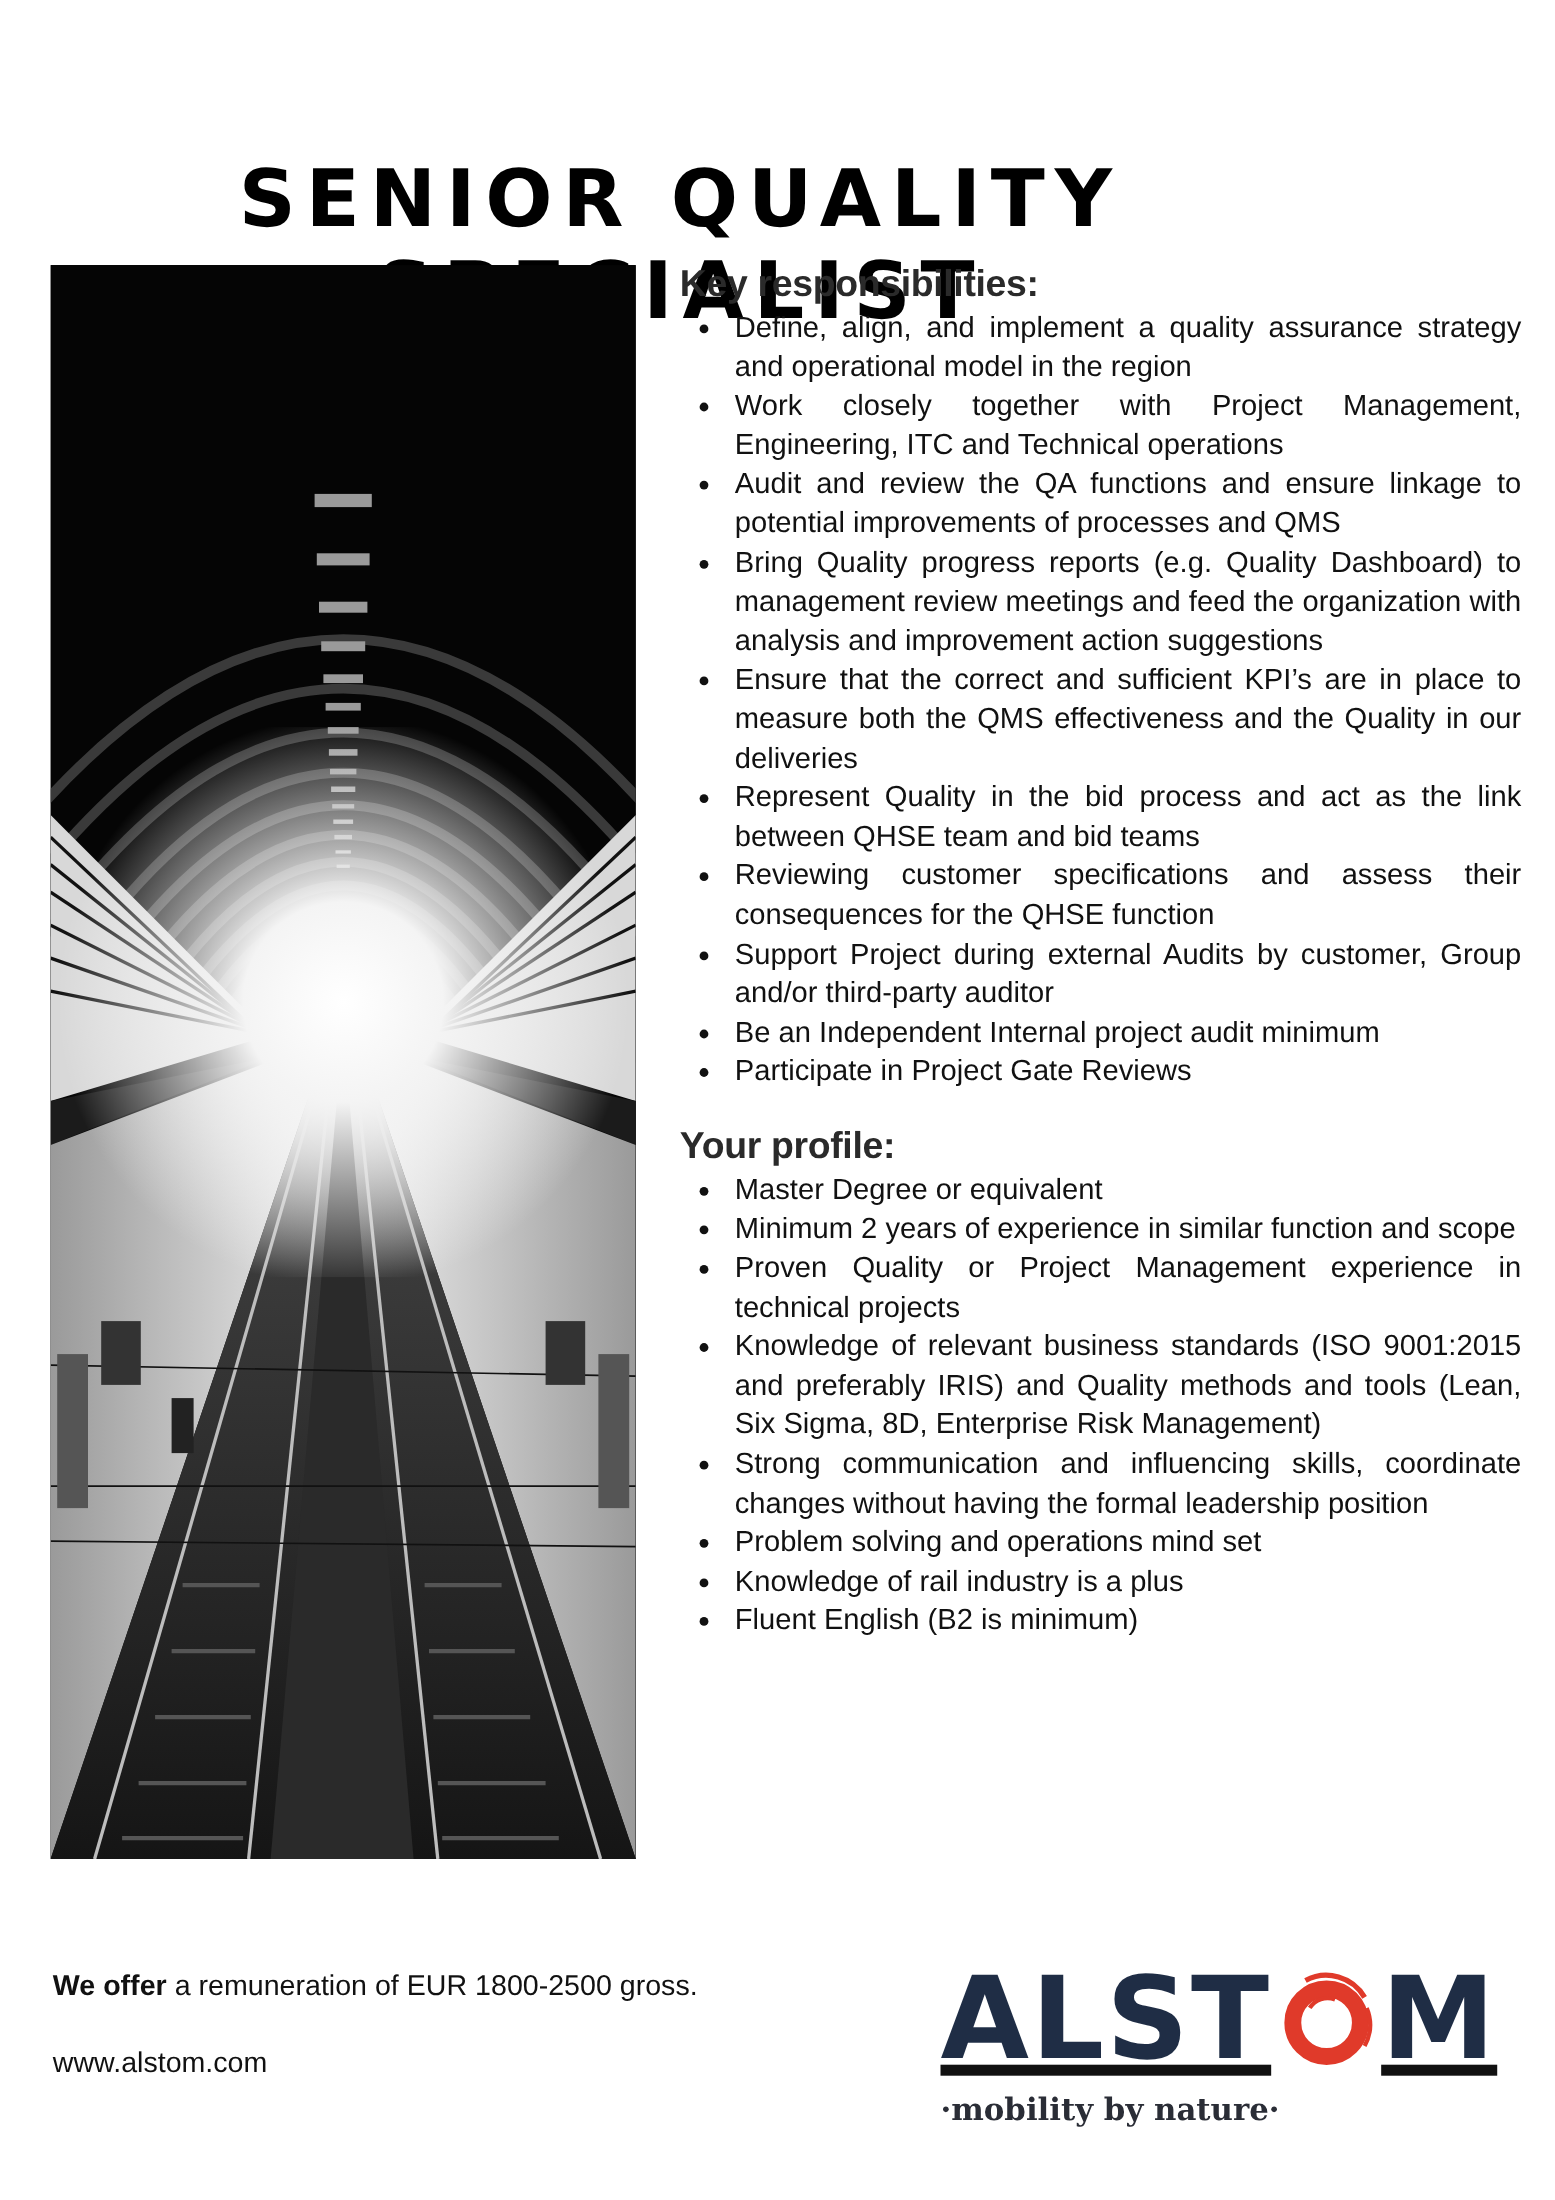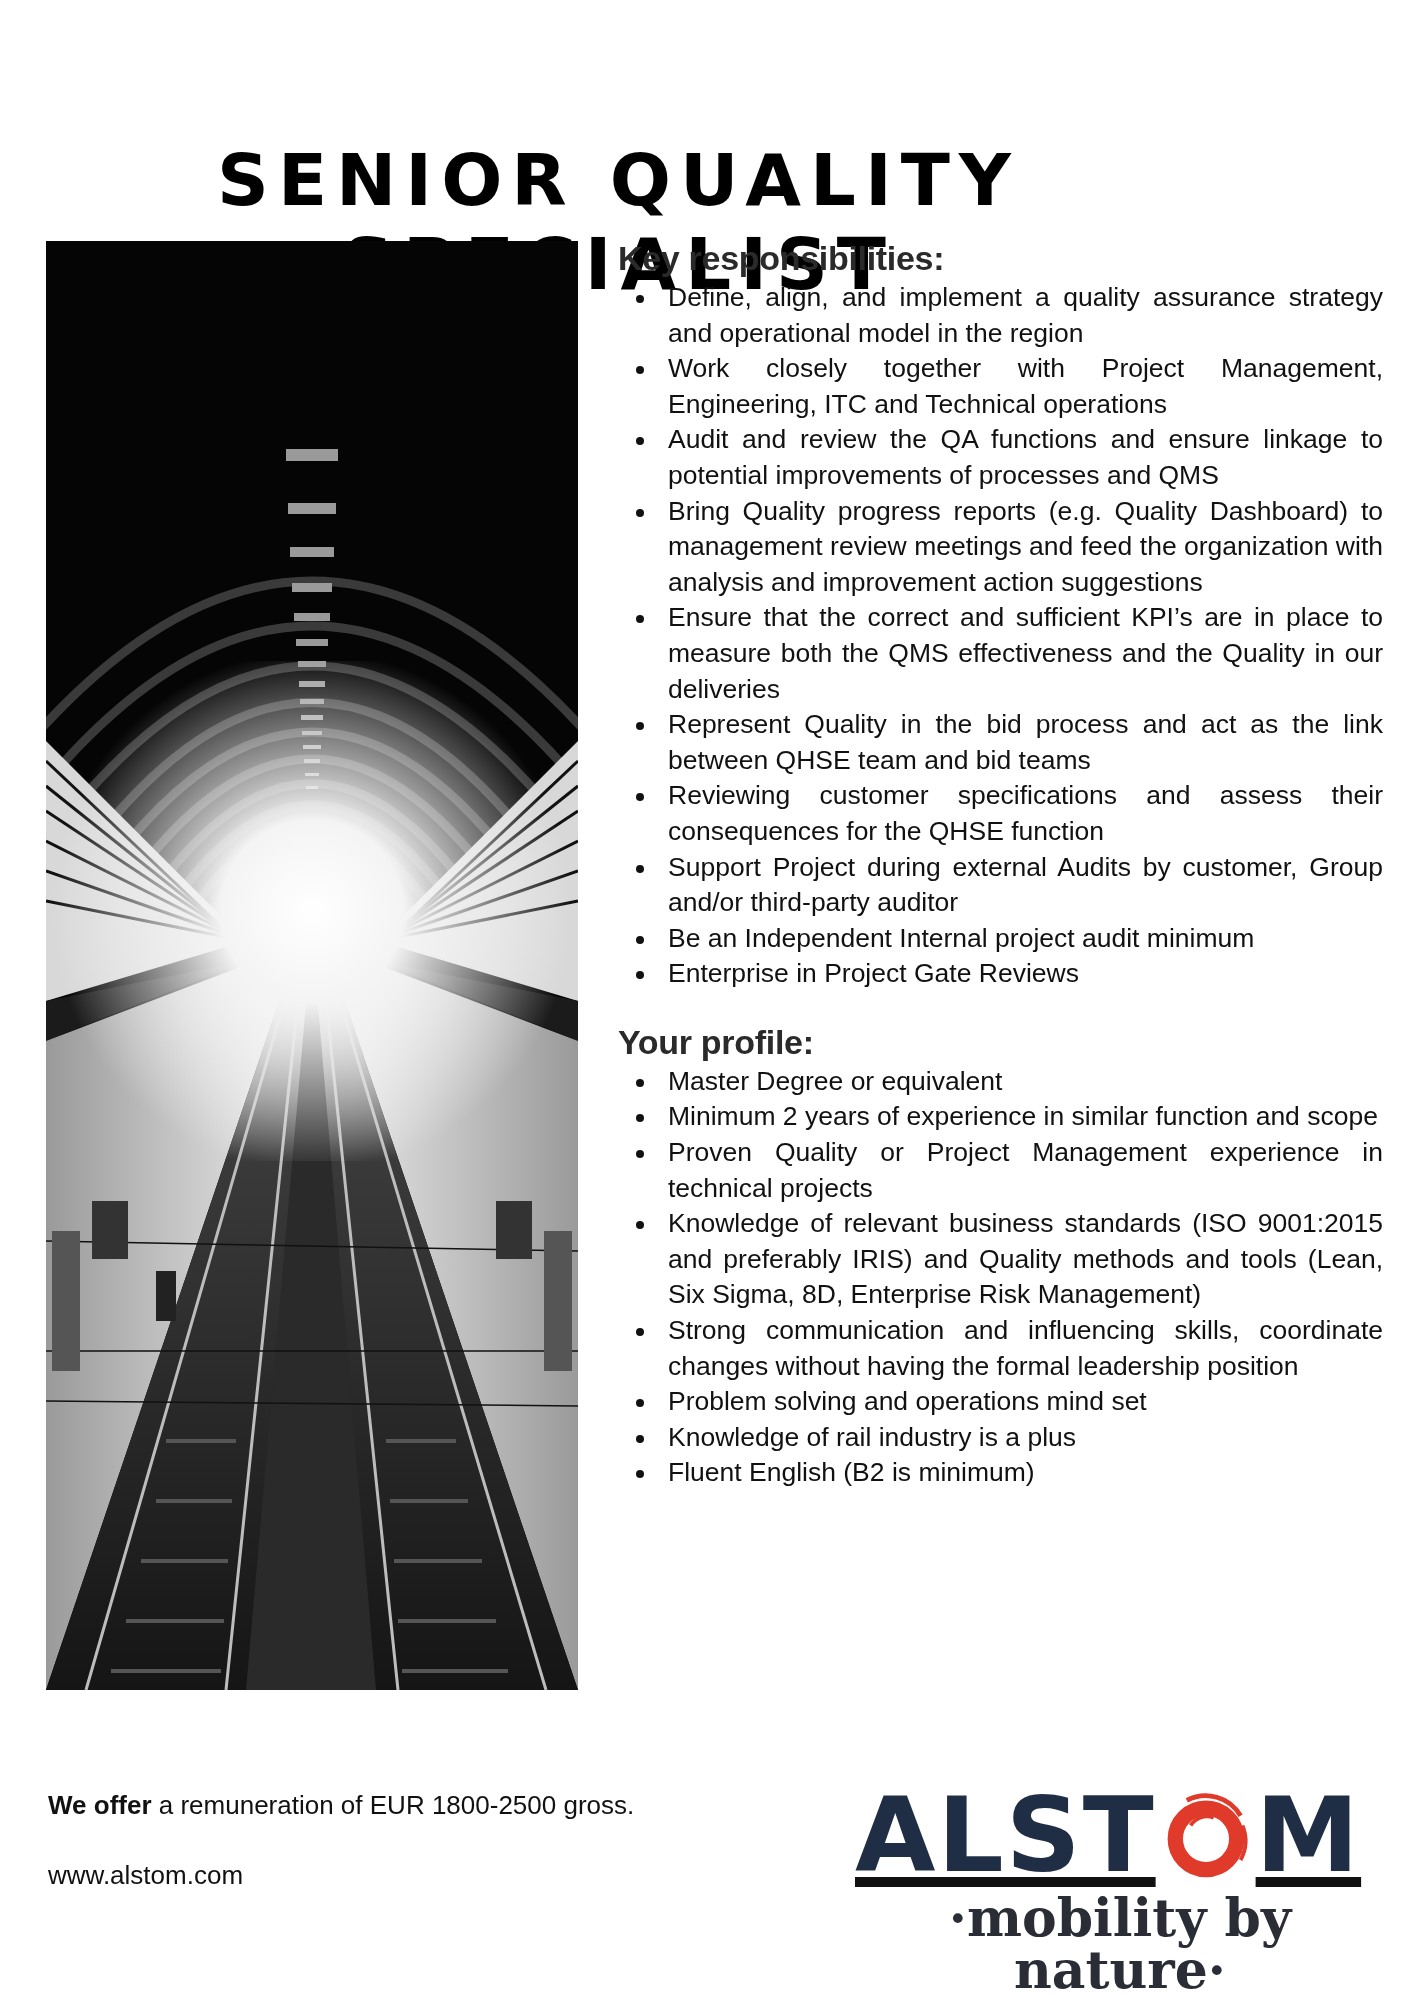--- a/index.html
+++ b/index.html
@@ -129,24 +129,24 @@
     width: 96px;
     height: 96px;
     vertical-align: -6px;
     margin: 0 2px;
   }
   .logo-tagline {
     position: absolute;
     left: 0;
     top: 112px;
     width: 530px;
-    text-align: center;
+    text-align: left;
     font-family: "DejaVu Serif", serif;
     font-weight: bold;
-    font-size: 52px;
+    font-size: 28px;
     color: #2a2d36;
     line-height: 52px;
   }
 </style>
 </head>
 <body>
 
 <h1 class="title">SENIOR QUALITY SPECIALIST</h1>
 
 <div class="photo">
@@ -276,21 +276,21 @@
     <ul class="bullets">
       <li><span class="bullet-dot"></span><span>Define, align, and implement a quality assurance strategy and operational model in the region</span></li>
       <li><span class="bullet-dot"></span><span>Work closely together with Project Management, Engineering, ITC and Technical operations</span></li>
       <li><span class="bullet-dot"></span><span>Audit and review the QA functions and ensure linkage to potential improvements of processes and QMS</span></li>
       <li><span class="bullet-dot"></span><span>Bring Quality progress reports (e.g. Quality Dashboard) to management review meetings and feed the organization with analysis and improvement action suggestions</span></li>
       <li><span class="bullet-dot"></span><span>Ensure that the correct and sufficient KPI’s are in place to measure both the QMS effectiveness and the Quality in our deliveries</span></li>
       <li><span class="bullet-dot"></span><span>Represent Quality in the bid process and act as the link between QHSE team and bid teams</span></li>
       <li><span class="bullet-dot"></span><span>Reviewing customer specifications and assess their consequences for the QHSE function</span></li>
       <li><span class="bullet-dot"></span><span>Support Project during external Audits by customer, Group and/or third-party auditor</span></li>
       <li><span class="bullet-dot"></span><span>Be an Independent Internal project audit minimum</span></li>
-      <li><span class="bullet-dot"></span><span>Enterprise in Project Gate Reviews</span></li>
+      <li><span class="bullet-dot"></span><span>Participate in Project Gate Reviews</span></li>
     </ul>
   </div>
 
   <div class="profile-section">
     <h2 class="section-heading">Your profile:</h2>
     <ul class="bullets">
       <li><span class="bullet-dot"></span><span>Master Degree or equivalent</span></li>
       <li><span class="bullet-dot"></span><span>Minimum 2 years of experience in similar function and scope</span></li>
       <li><span class="bullet-dot"></span><span>Proven Quality or Project Management experience in technical projects</span></li>
       <li><span class="bullet-dot"></span><span>Knowledge of relevant business standards (ISO 9001:2015 and preferably IRIS) and Quality methods and tools (Lean, Six Sigma, 8D, Enterprise Risk Management)</span></li>

